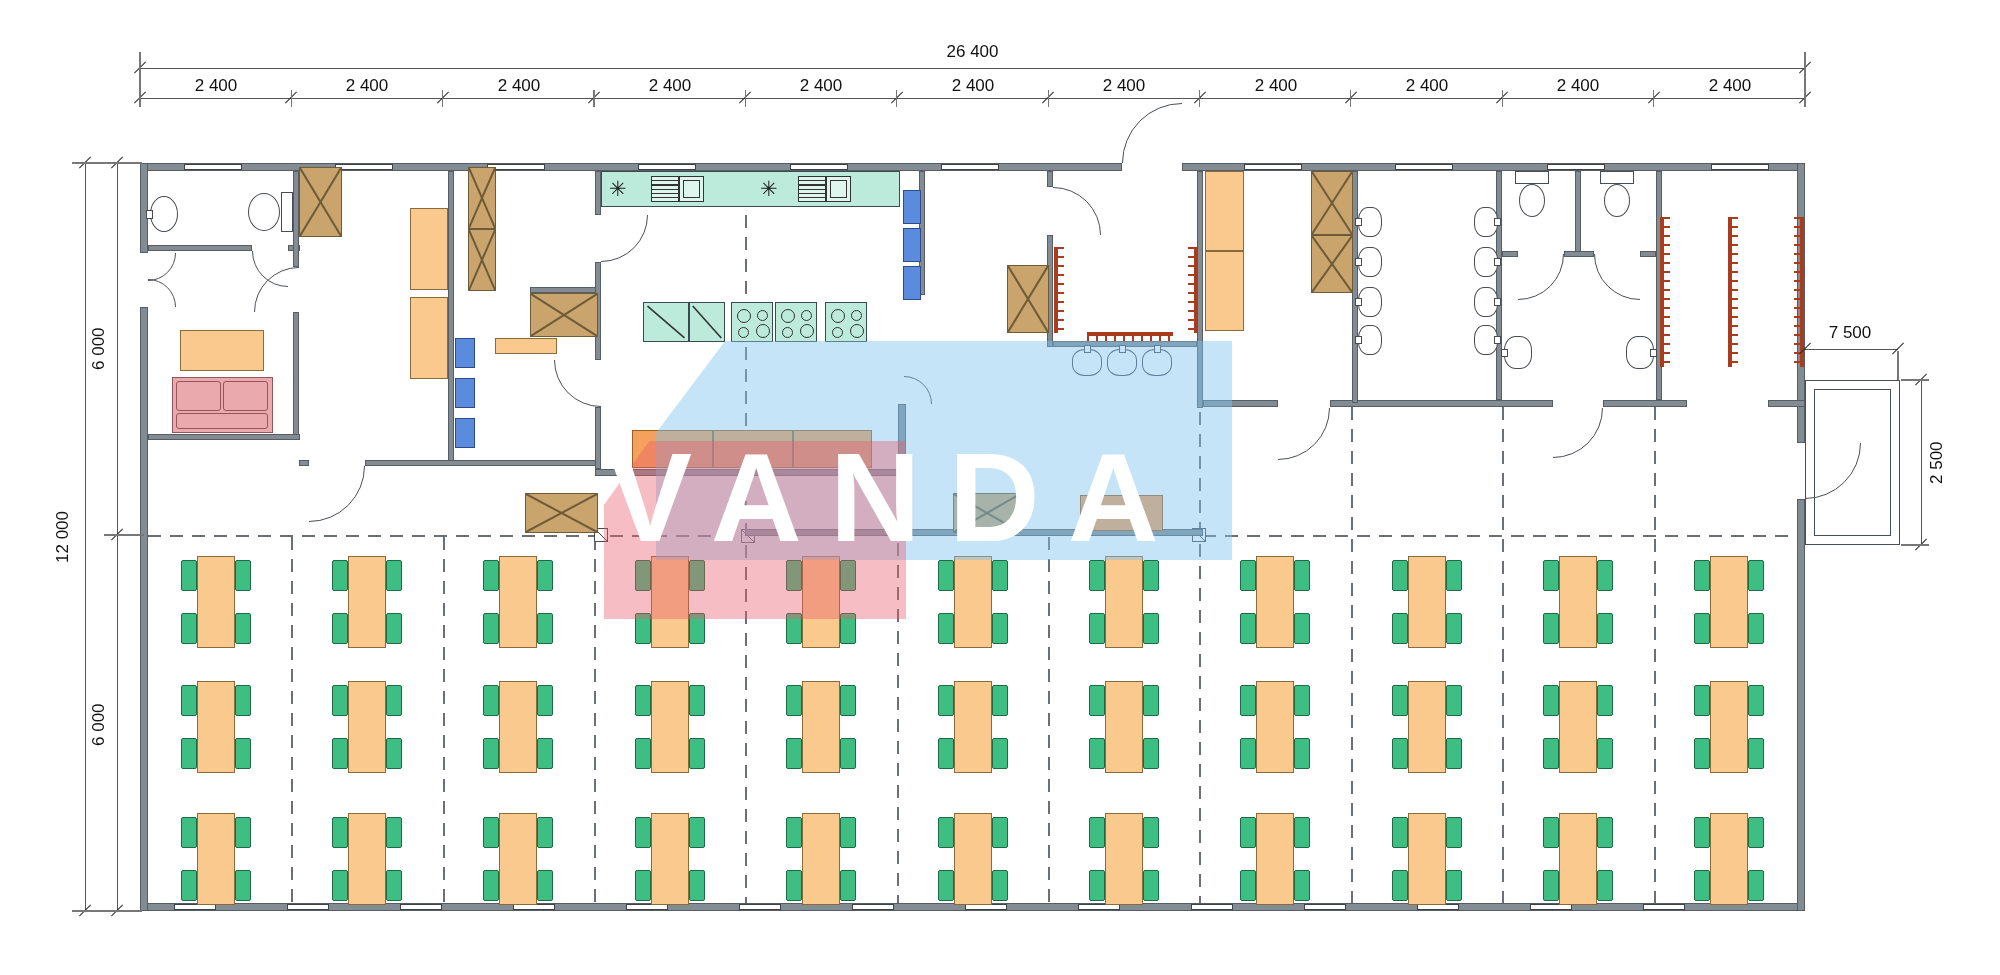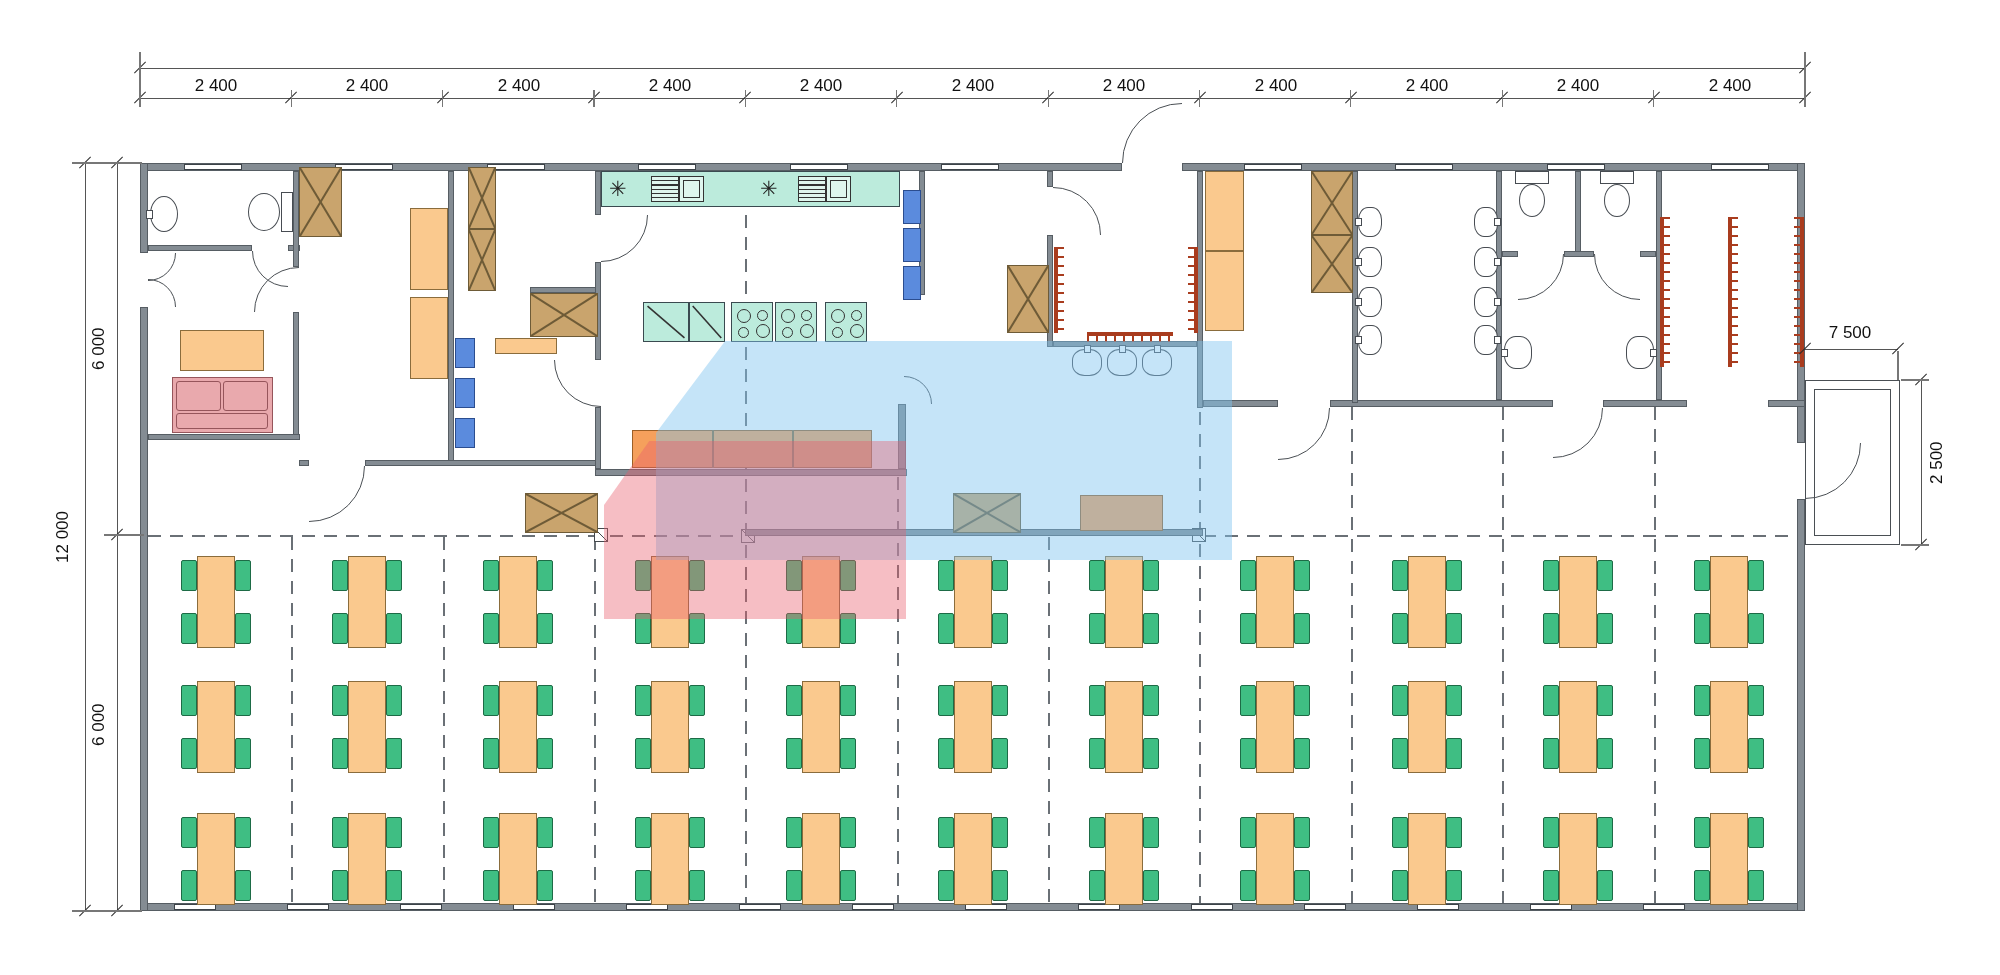--- a/index.html
+++ b/index.html
@@ -65,20 +65,21 @@
            font-size:126px;font-weight:bold;letter-spacing:28px;color:var(--wm-text);
            font-family:"Liberation Sans",sans-serif;}
   .ast{position:absolute;font-size:21px;color:#222;line-height:21px;}
   .pline{position:absolute;box-sizing:border-box;border:1.5px solid var(--line);}
 </style>
 </head>
 <body>
 
 <div id="canvas">
 
+  <div class="dlabel" style="left:140px;top:42px;width:1665px;">26 400</div>
   <div id="seg-labels">
       <div class="dlabel" style="left: 140px; top: 76px; width: 152px; height: 20px;">2 400</div>
       <div class="dlabel" style="left: 291px; top: 76px; width: 152px; height: 20px;">2 400</div>
       <div class="dlabel" style="left: 443px; top: 76px; width: 152px; height: 20px;">2 400</div>
       <div class="dlabel" style="left: 594px; top: 76px; width: 152px; height: 20px;">2 400</div>
       <div class="dlabel" style="left: 745px; top: 76px; width: 152px; height: 20px;">2 400</div>
       <div class="dlabel" style="left: 897px; top: 76px; width: 152px; height: 20px;">2 400</div>
       <div class="dlabel" style="left: 1048px; top: 76px; width: 152px; height: 20px;">2 400</div>
       <div class="dlabel" style="left: 1200px; top: 76px; width: 152px; height: 20px;">2 400</div>
       <div class="dlabel" style="left: 1351px; top: 76px; width: 152px; height: 20px;">2 400</div>
@@ -666,14 +667,15 @@
       <div class="ext" style="left: 1901px; top: 544.4px; width: 28px; height: 1.2px;"></div>
     </div>
 
   <div class="pline" style="left:1805px;top:380px;width:95px;height:165px;"></div>
   <div class="pline" style="left:1814px;top:389px;width:77px;height:147px;"></div>
 
   <div id="wm">
     <div id="wm-pink0"></div>
     <div id="wm-blue"></div>
     <div id="wm-pink"></div>
+    <div id="wm-text">VANDA</div>
   </div>
 </div>
 
 </body></html>

